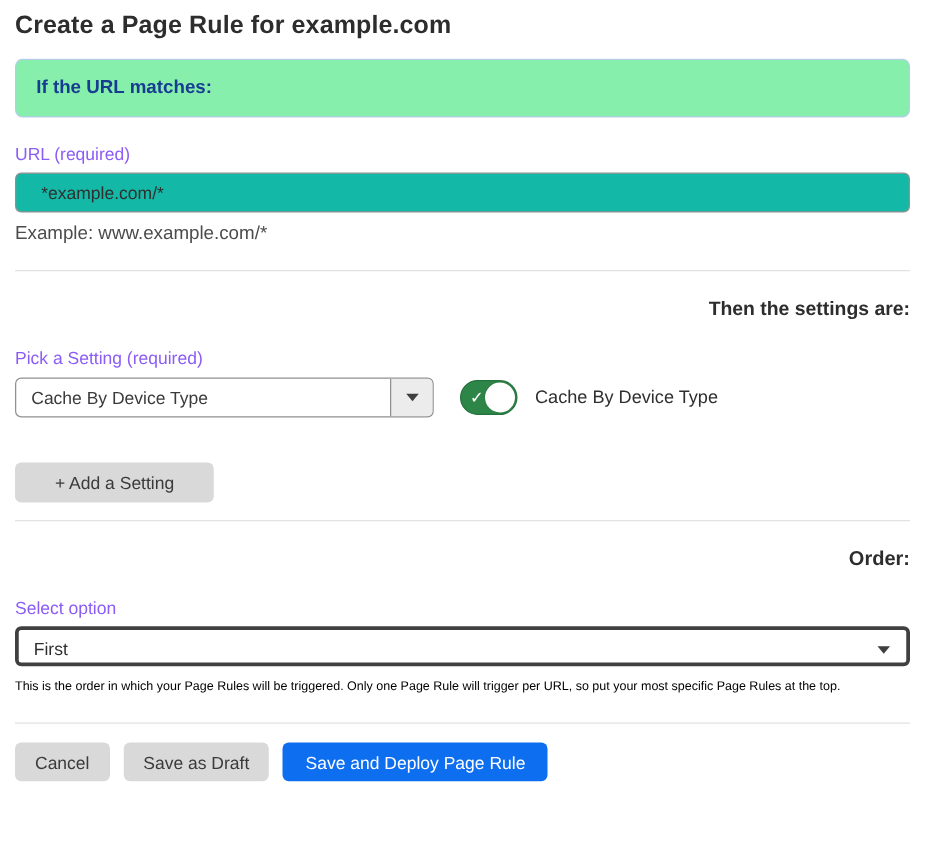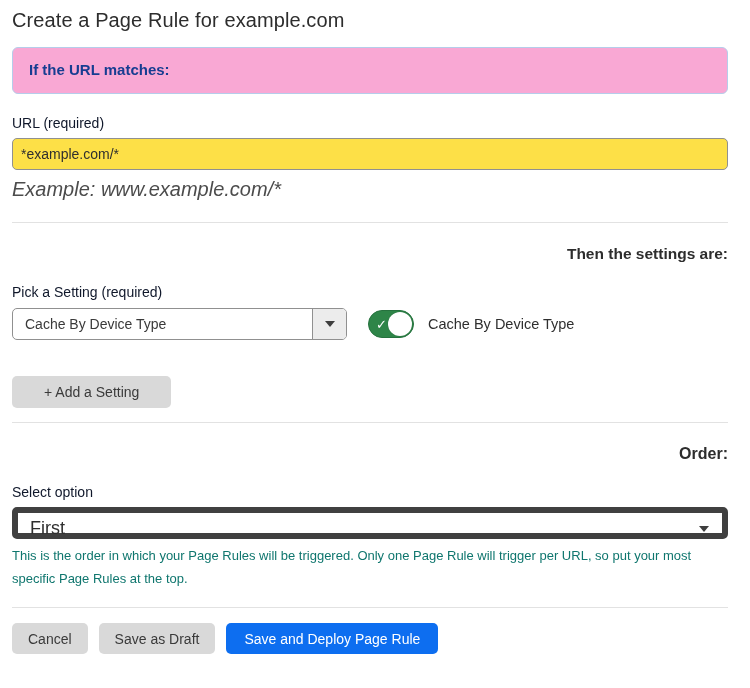--- a/index.html
+++ b/index.html
@@ -3,38 +3,38 @@
 <meta charset="utf-8">
 <style>
   html,body{margin:0;padding:0;background:#ffffff;}
   body{
     width:750px;height:688px;
     font-family:"Liberation Sans","DejaVu Sans",sans-serif;
     color:#2f2f2f;box-sizing:border-box;overflow:hidden;
   }
   .container{padding:9px 22px 0 12px;}
 
-  .page-title{font-size:20px;font-weight:normal;color:#2d2d2d;margin:0;letter-spacing:.1px;}
+  .page-title{font-size:20px;font-weight:bold;color:#2d2d2d;margin:0;letter-spacing:.1px;}
 
   .info-box{
-    margin-top:15px;background:#f9a8d4;border:1px solid #b5cdea;border-radius:6px;
+    margin-top:15px;background:#86efac;border:1px solid #b5cdea;border-radius:6px;
     padding:10px 16px 12px 16px;font-size:15px;line-height:23px;
   }
   .info-heading{font-weight:bold;color:#173d91;}
   .info-body{color:#333f68;}
   .info-link{color:#2a62d8;text-decoration:underline;cursor:pointer;}
   .info-link-suffix{color:#333f68;}
 
-  .field-label{margin-top:21px;font-size:14px;color:#0f172a;}
+  .field-label{margin-top:21px;font-size:14px;color:#8b5cf6;}
   .text-input{
     display:block;margin-top:7px;width:100%;height:32px;box-sizing:border-box;
-    border:1px solid #909090;border-radius:5px;padding:0 8px;font-size:14px;color:#2f2f2f;
-    font-family:inherit;background:#fde047;outline:none;
+    border:1px solid #909090;border-radius:5px;padding:0 20px;font-size:14px;color:#2f2f2f;
+    font-family:inherit;background:#14b8a6;outline:none;
   }
-  .helper{margin-top:8px;font-size:20px;color:#4c4c4c;font-style:italic;}
+  .helper{margin-top:8px;font-size:15px;color:#4c4c4c;}
 
   .divider{border:none;border-top:1px solid #e2e2e2;margin:21px 0 0 0;}
 
   .section-heading{font-size:15.5px;font-weight:bold;color:#2d2d2d;margin-top:22px;text-align:right;}
   .order-heading{font-size:16px;}
 
   .setting-row{display:flex;align-items:center;margin-top:8px;}
   .select-split{
     width:335px;height:32px;box-sizing:border-box;border:1px solid #909090;border-radius:5px;
     display:flex;background:#fff;overflow:hidden;cursor:pointer;
@@ -51,27 +51,27 @@
   .toggle .knob{position:absolute;right:1px;top:1px;width:24px;height:24px;background:#fff;border-radius:50%;box-shadow:0 0 1px rgba(0,0,0,.25);}
   .toggle-label{margin-left:14px;font-size:14.5px;color:#2f2f2f;}
 
   .add-btn{
     display:inline-block;margin-top:36px;background:#d9d9d9;border:none;border-radius:5px;
     padding:8px 32px;font-size:14px;color:#3a3a3a;font-family:inherit;cursor:pointer;
   }
   .divider-2{margin-top:14px;}
 
   .select-full{
-    position:relative;margin-top:7px;height:32px;box-sizing:border-box;border:6px solid #404040;
-    border-radius:5px;line-height:30px;padding:0 34px 0 12px;font-size:18px;color:#2f2f2f;
+    position:relative;margin-top:7px;height:32px;box-sizing:border-box;border:3px solid #404040;
+    border-radius:5px;line-height:30px;padding:0 34px 0 12px;font-size:14px;color:#2f2f2f;
     background:#fff;cursor:pointer;
   }
   .select-full .caret{position:absolute;right:13px;top:13px;}
 
-  .order-helper{margin-top:5px;font-size:13px;line-height:23px;color:#0f766e;max-width:708px;}
+  .order-helper{margin-top:5px;font-size:10px;line-height:23px;color:#000000;max-width:708px;}
   .divider-3{margin-top:17px;}
 
   .actions{margin-top:15px;display:flex;gap:11px;}
   .btn{height:31px;border:none;border-radius:5px;font-size:14px;font-family:inherit;cursor:pointer;}
   .btn-gray{background:#d9d9d9;color:#3a3a3a;padding:0 16px;}
   .btn-blue{background:#0d6ef0;color:#ffffff;padding:0 18px;}
 </style>
 </head>
 <body>
 

